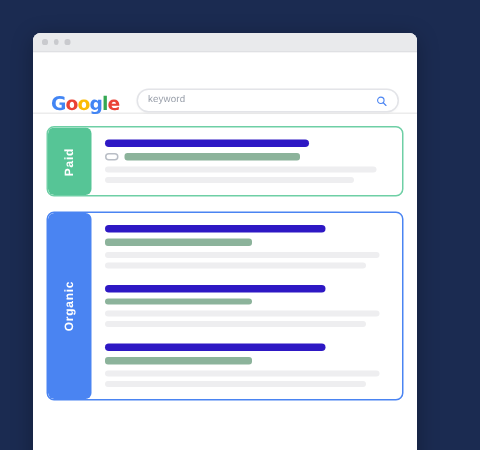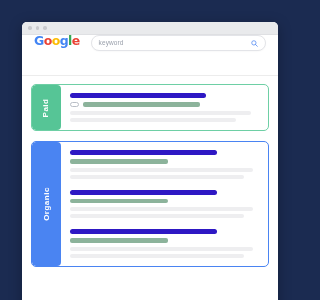--- a/index.html
+++ b/index.html
@@ -46,21 +46,21 @@
     background: #c9cace;
     display: block;
   }
 
   
   .search-header {
     height: 41px;
     background: #ffffff;
     border-bottom: 1px solid #ececec;
     display: flex;
-    align-items: flex-start;
+    align-items: flex-end;
     padding: 0 12px;
     gap: 11px;
   }
 
   .google-logo {
     font-family: "DejaVu Sans", sans-serif;
     font-size: 12.5px;
     font-weight: 700;
     letter-spacing: -0.6px;
     line-height: 1;

